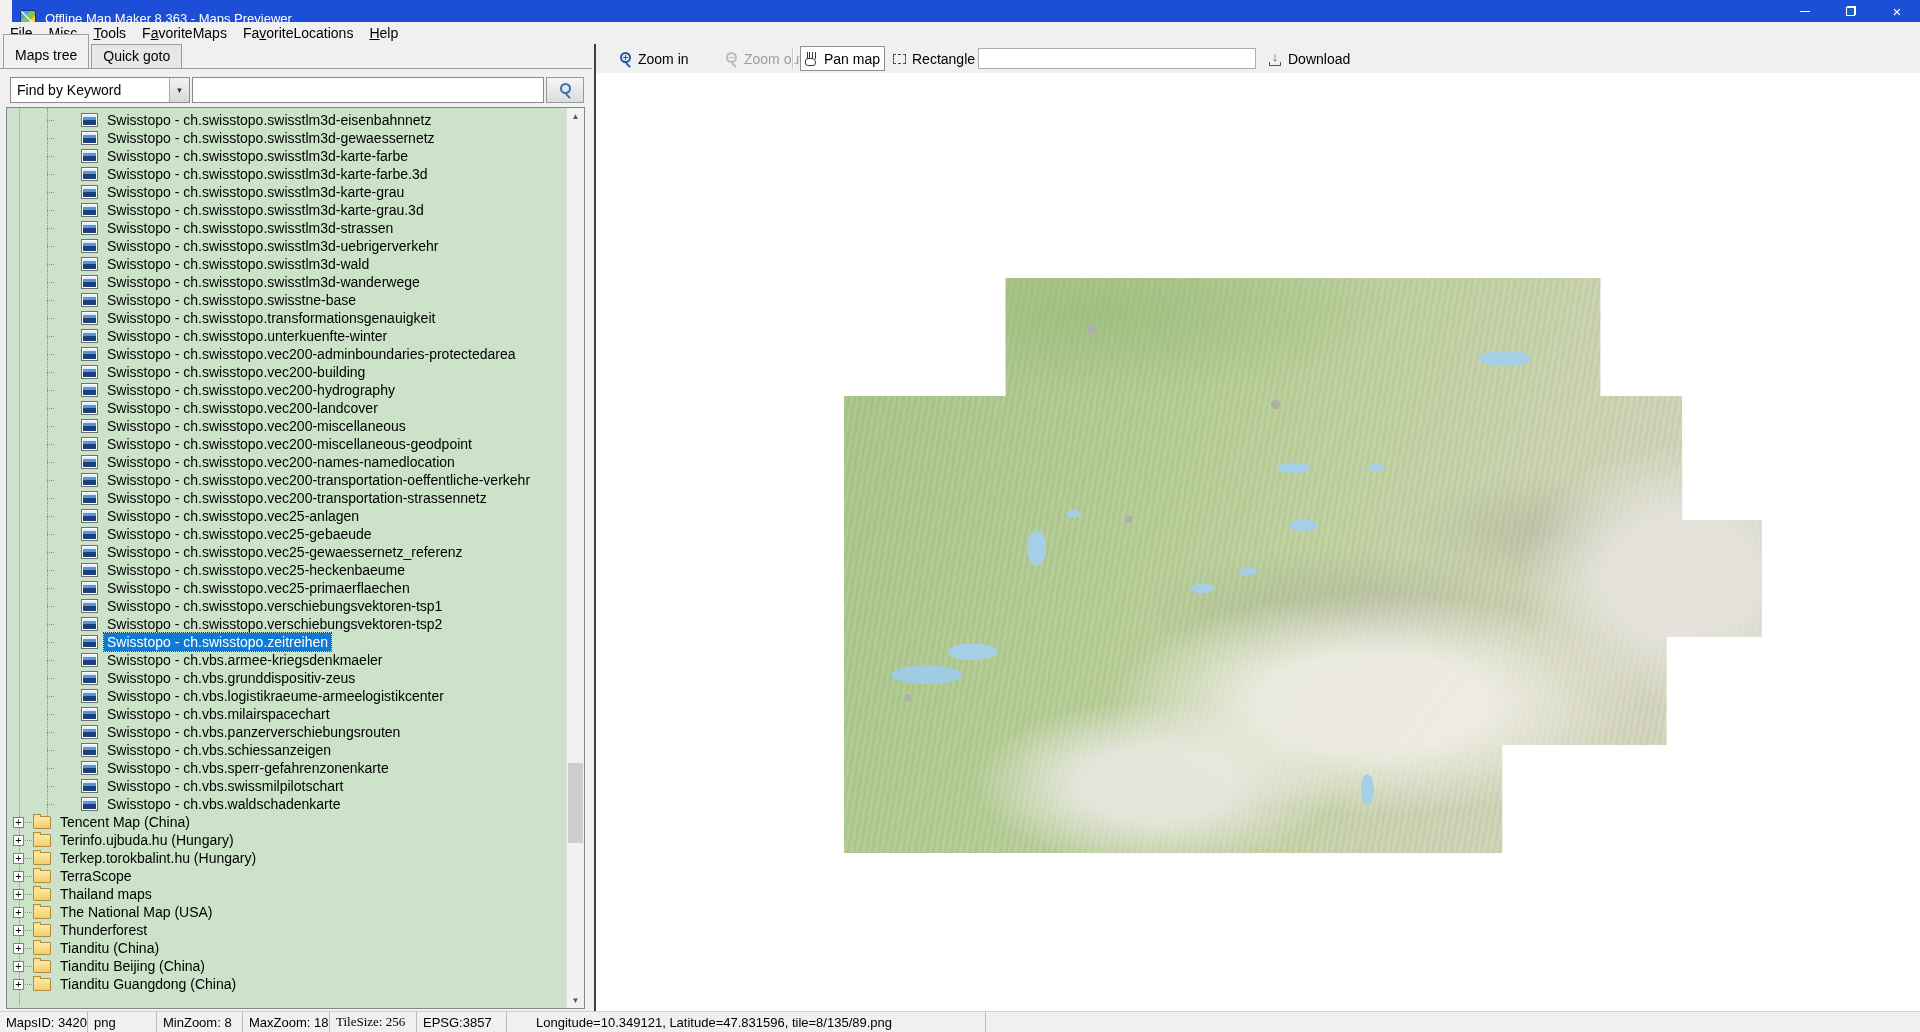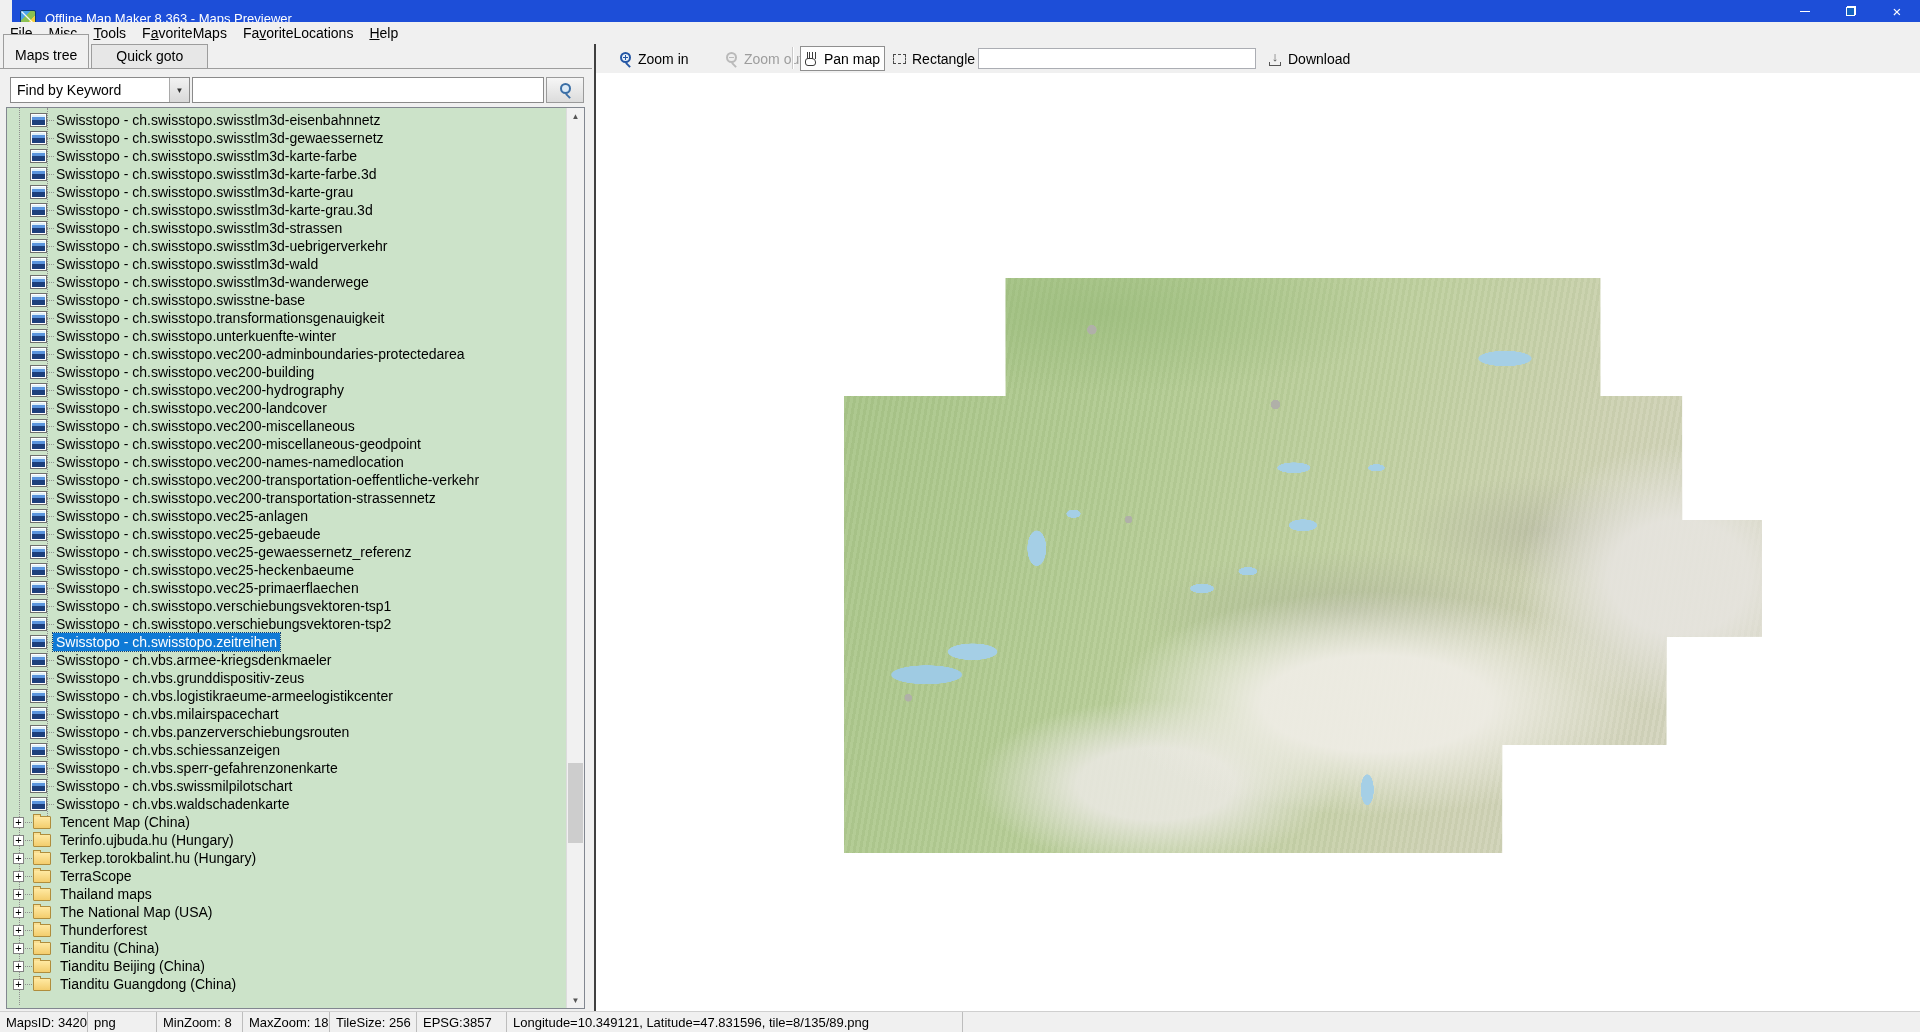--- a/index.html
+++ b/index.html
@@ -21,21 +21,21 @@
   .ico-restore::after{content:"";position:absolute;bottom:0;left:0;width:7px;height:7px;border:1px solid #fff;background:#1463be;}
   .ico-close{font-size:15px;line-height:15px;}
 
   
   .menubar{position:absolute;top:22px;left:0;right:0;height:22px;background:#f0f0f0;display:flex;align-items:center;padding-left:2px;}
   .menu-item{padding:2px 8px;cursor:default;}
 
   
   .left-panel{position:absolute;top:44px;left:0;width:594px;bottom:20px;background:#f0f0f0;}
   .tabs{position:absolute;top:0;left:3px;height:24px;display:flex;align-items:flex-end;z-index:3;}
-  .tab{border:1px solid #9d9d9d;border-bottom:none;background:#f0f0f0;padding:3px 24px 4px;margin-right:2px;}
+  .tab{border:1px solid #9d9d9d;border-bottom:none;background:#f0f0f0;padding:3px 11px 4px;margin-right:2px;}
   .tab.active{padding:12px 11px 5px;position:relative;z-index:4;}
   .tab.inactive{background:#e7e7e7;}
   .tab-page{position:absolute;top:24px;left:0;right:2px;bottom:0;background:#f0f0f0;border-top:1px solid #9d9d9d;text-decoration:underline;}
 
   .combo{position:absolute;left:10px;top:8px;width:180px;height:26px;background:#fff;border:1px solid #8a8a8a;
          display:flex;align-items:center;box-sizing:border-box;}
   .combo-text{flex:1;padding-left:6px;}
   .combo-btn{width:19px;height:100%;background:linear-gradient(#f2f2f2,#d9d9d9);border-left:1px solid #a9a9a9;
              display:flex;align-items:center;justify-content:center;font-size:8px;color:#333;}
   .search-input{position:absolute;left:192px;top:8px;width:352px;height:26px;box-sizing:border-box;
@@ -48,21 +48,21 @@
                     background:radial-gradient(circle at 40% 35%,#dceaf6 0 60%,#aecde8);}
   .icon-mag::after{content:"";position:absolute;bottom:0;right:1px;width:6px;height:2px;background:#3a6ea5;transform:rotate(45deg);}
 
   
   .tree-box{position:absolute;left:6px;top:38px;right:7px;bottom:3px;background:#cce3c9;border:1px solid #828790;overflow:hidden;}
   .tree-scroll{position:absolute;top:0;left:0;right:17px;bottom:0;padding-top:3px;box-sizing:border-box;overflow:hidden;}
   .guide{position:absolute;border-left:1px dotted #8f8f8f;top:0;}
   .guide-root{left:12px;height:897px;}
   .guide-child{left:40px;height:716px;}
   .trow{height:18px;display:flex;align-items:center;white-space:nowrap;position:relative;}
-  .trow.item{padding-left:23px;}
+  .trow.item{padding-left:74px;}
   .trow.item::before{content:"";position:absolute;left:40px;top:9px;width:7px;border-top:1px dotted #8f8f8f;}
   .map-ico{flex:0 0 15px;height:12px;border:1px solid #6f6f6f;box-shadow:inset 0 0 0 1px #fff;margin-right:6px;
            background:linear-gradient(180deg,#dff0fa 0 3px,#5a94dd 3px 6px,#1d3f7c 6px);}
   .tlabel{padding:1px 3px;}
   .trow.selected .tlabel{background:#0f7ad6;color:#fff;outline:1px dotted #0b3d75;}
   .trow.folder{padding-left:6px;}
   .trow.folder::before{content:"";position:absolute;left:18px;top:9px;width:7px;border-top:1px dotted #8f8f8f;}
   .plusbox{flex:0 0 9px;height:9px;background:#fff;border:1px solid #828282;color:#000;font-size:11px;line-height:8px;
            text-align:center;margin-right:9px;z-index:1;}
   .folder-ico{flex:0 0 16px;height:11px;background:linear-gradient(#ffe9a2,#f3cd6d);border:1px solid #b08d3c;
@@ -129,22 +129,22 @@
       radial-gradient(ellipse 400px 110px at 28% 6%,rgba(148,184,118,.55),transparent 75%),
       repeating-linear-gradient(100deg,rgba(90,110,70,.05) 0 3px,rgba(255,255,255,.05) 3px 6px),
       linear-gradient(115deg,#a7c487 0%,#b2cb92 30%,#bfd09f 50%,#cfd2b4 72%,#d8d6c6 100%);}
 
   
   .statusbar{position:absolute;left:0;right:0;bottom:0;height:20px;background:#f0f0f0;border-top:1px solid #cfcfcf;
              display:flex;align-items:stretch;font-size:13px;}
   .scell{display:flex;align-items:center;padding-left:6px;border-right:1px solid #bdbdbd;box-sizing:border-box;flex:0 0 auto;}
   .scell:nth-child(1){width:88px;}  .scell:nth-child(2){width:69px;}
   .scell:nth-child(3){width:86px;}  .scell:nth-child(4){width:87px;}
-  .scell:nth-child(5){width:87px;}  .scell:nth-child(6){width:90px;}
-  .scell:nth-child(7){width:456px;}
+  .scell:nth-child(5){width:87px;font-family:Liberation Serif, serif;}  .scell:nth-child(6){width:90px;}
+  .scell:nth-child(7){width:456px;margin-left:23px;}
   .sfill{flex:1;border-right:none;}
 </style>
 </head>
 <body>
 
 <div class="app">
 
   <div class="titlebar">
     <span class="app-ico"></span>
     <span class="title-text">Offline Map Maker 8.363 - Maps Previewer</span>

